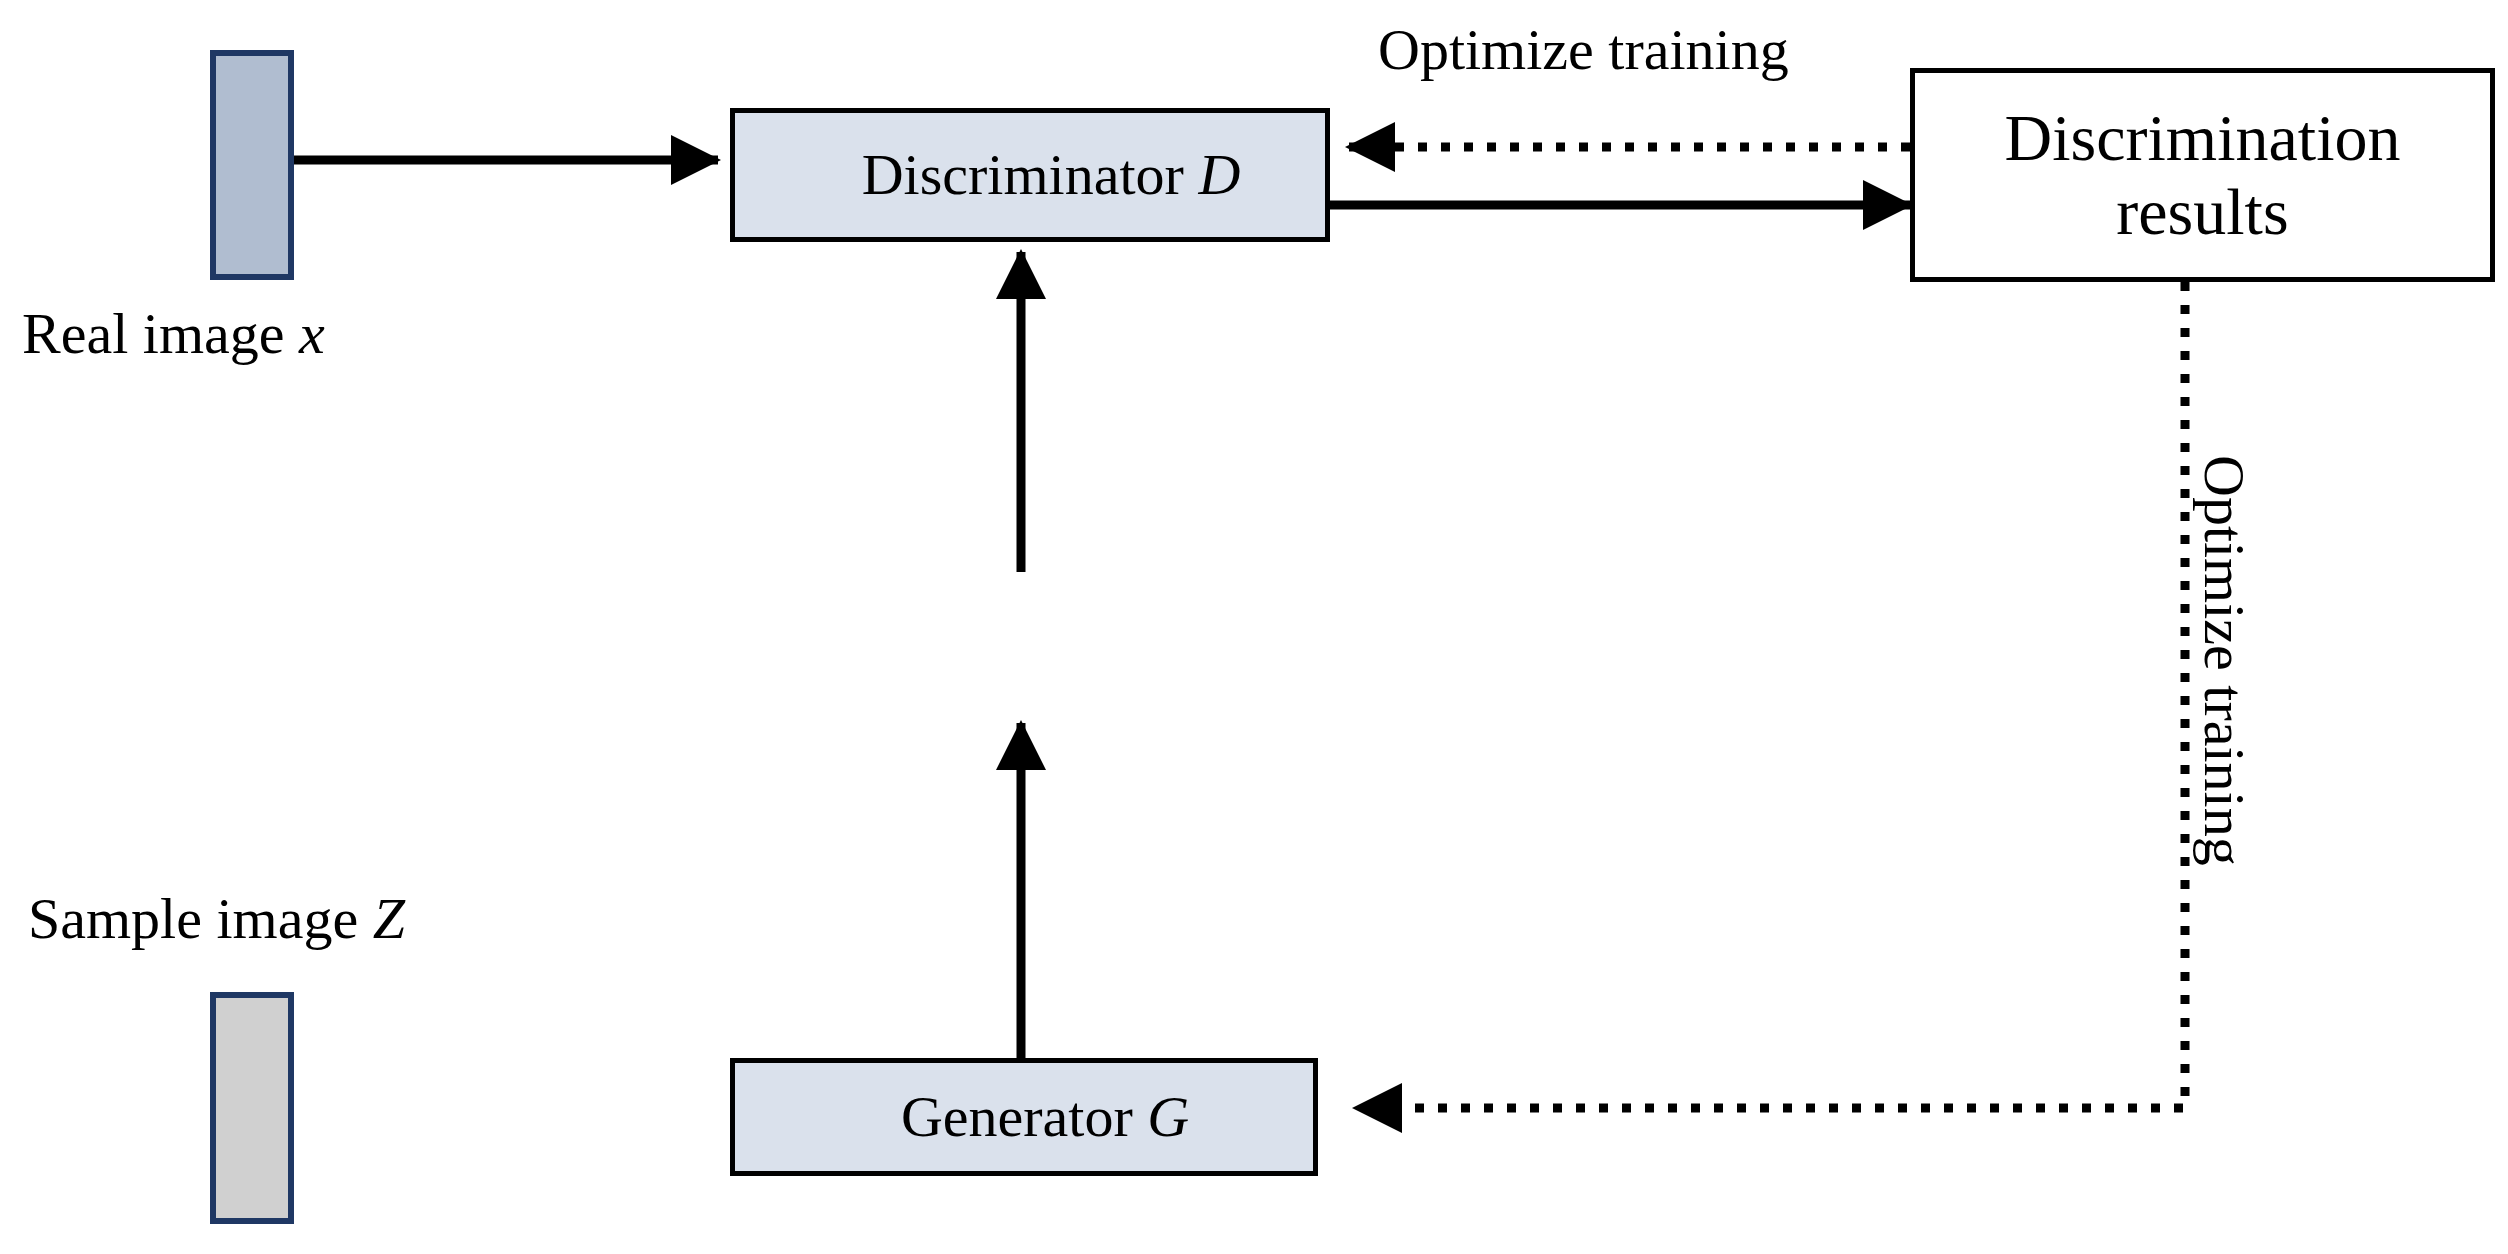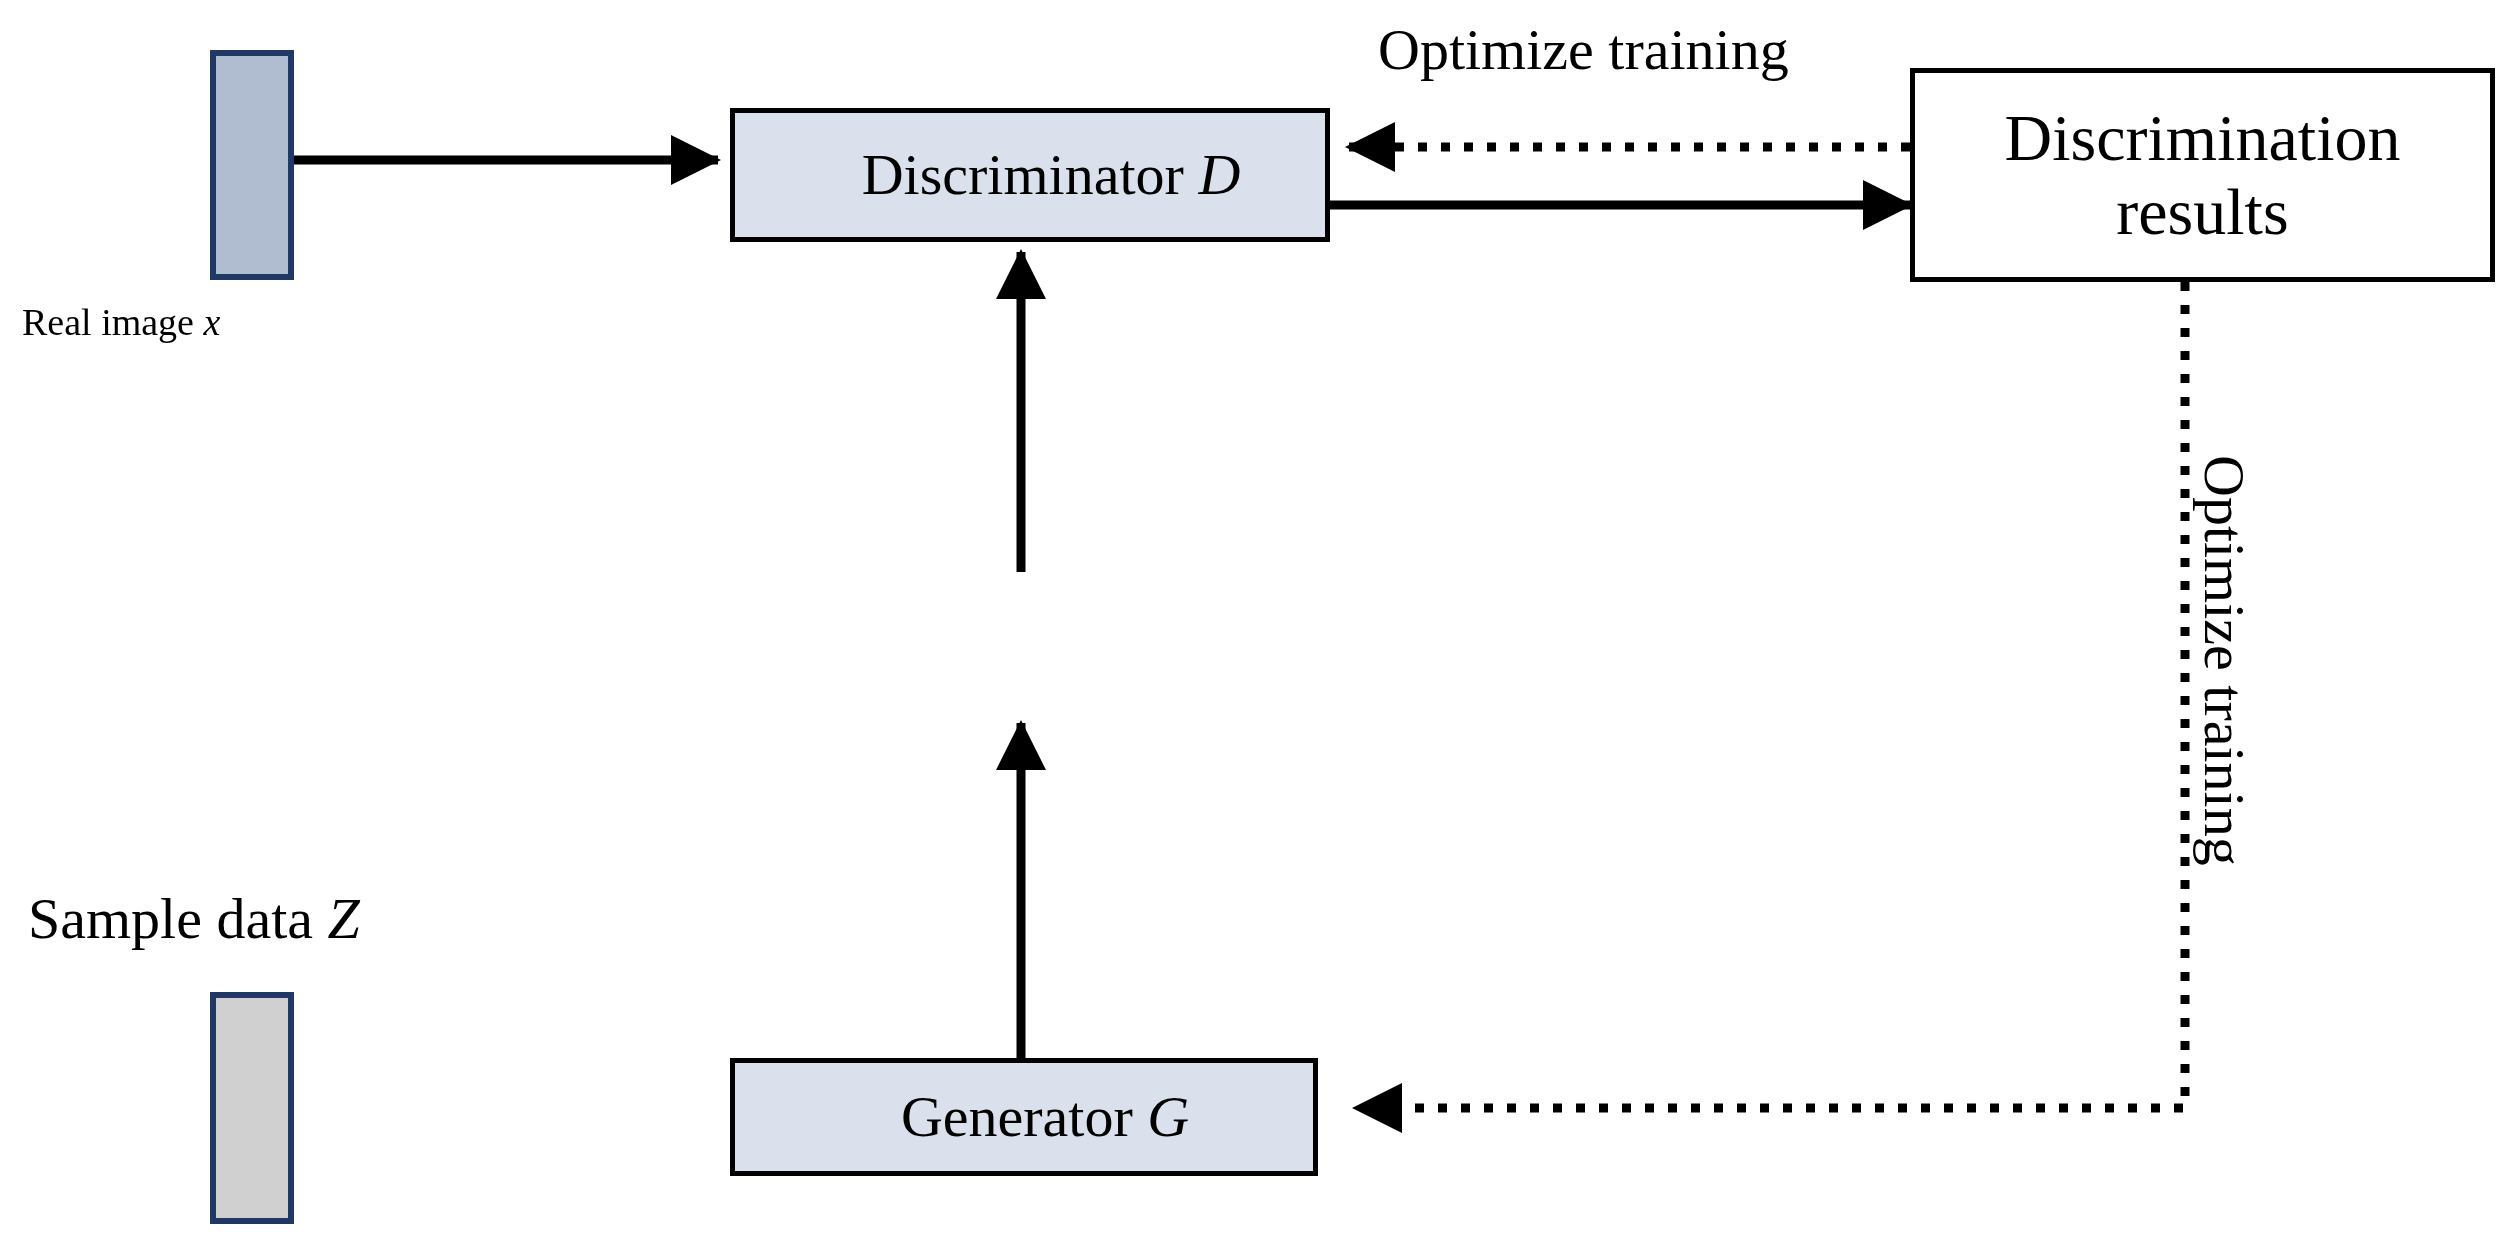--- a/index.html
+++ b/index.html
@@ -98,26 +98,26 @@
 
     <line x1="1330" y1="205" x2="1910" y2="205" stroke="#000000" stroke-width="9" marker-end="url(#arrowSolid)"></line>
 
     <line x1="1910" y1="147" x2="1348" y2="147" stroke="#000000" stroke-width="9" stroke-dasharray="9 14" stroke-linecap="butt" marker-end="url(#arrowDot)"></line>
 
     <path d="M 2185 282 L 2185 1108 L 1355 1108" fill="none" stroke="#000000" stroke-width="9" stroke-dasharray="9 14" stroke-linecap="butt" marker-end="url(#arrowDot)"></path>
   </svg>
 
   <div class="bar bar-blue" style="left:210px; top:50px; width:84px; height:230px;"></div>
 
-  <div class="caption" style="left:22px; top:300px; font-size:38px;">
+  <div class="caption" style="left:22px; top:300px; font-size:58px;">
     <span>Real image </span><span class="ital">x</span>
   </div>
 
   <div class="caption" style="left:28px; top:885px; font-size:58px;">
-    <span>Sample data </span><span class="ital">Z</span>
+    <span>Sample image </span><span class="ital">Z</span>
   </div>
 
   <div class="bar bar-gray" style="left:210px; top:992px; width:84px; height:232px;"></div>
 
   <div class="node box-shaded" style="left:730px; top:108px; width:600px; height:134px; font-size:58px;">
     <span class="node-text"><span>Discriminator </span><span class="ital">D</span></span>
   </div>
 
   <div class="node box-plain" style="left:1910px; top:68px; width:585px; height:214px; font-size:66px;">
     <span class="node-text"><span>Discrimination</span><br><span>results</span></span>

